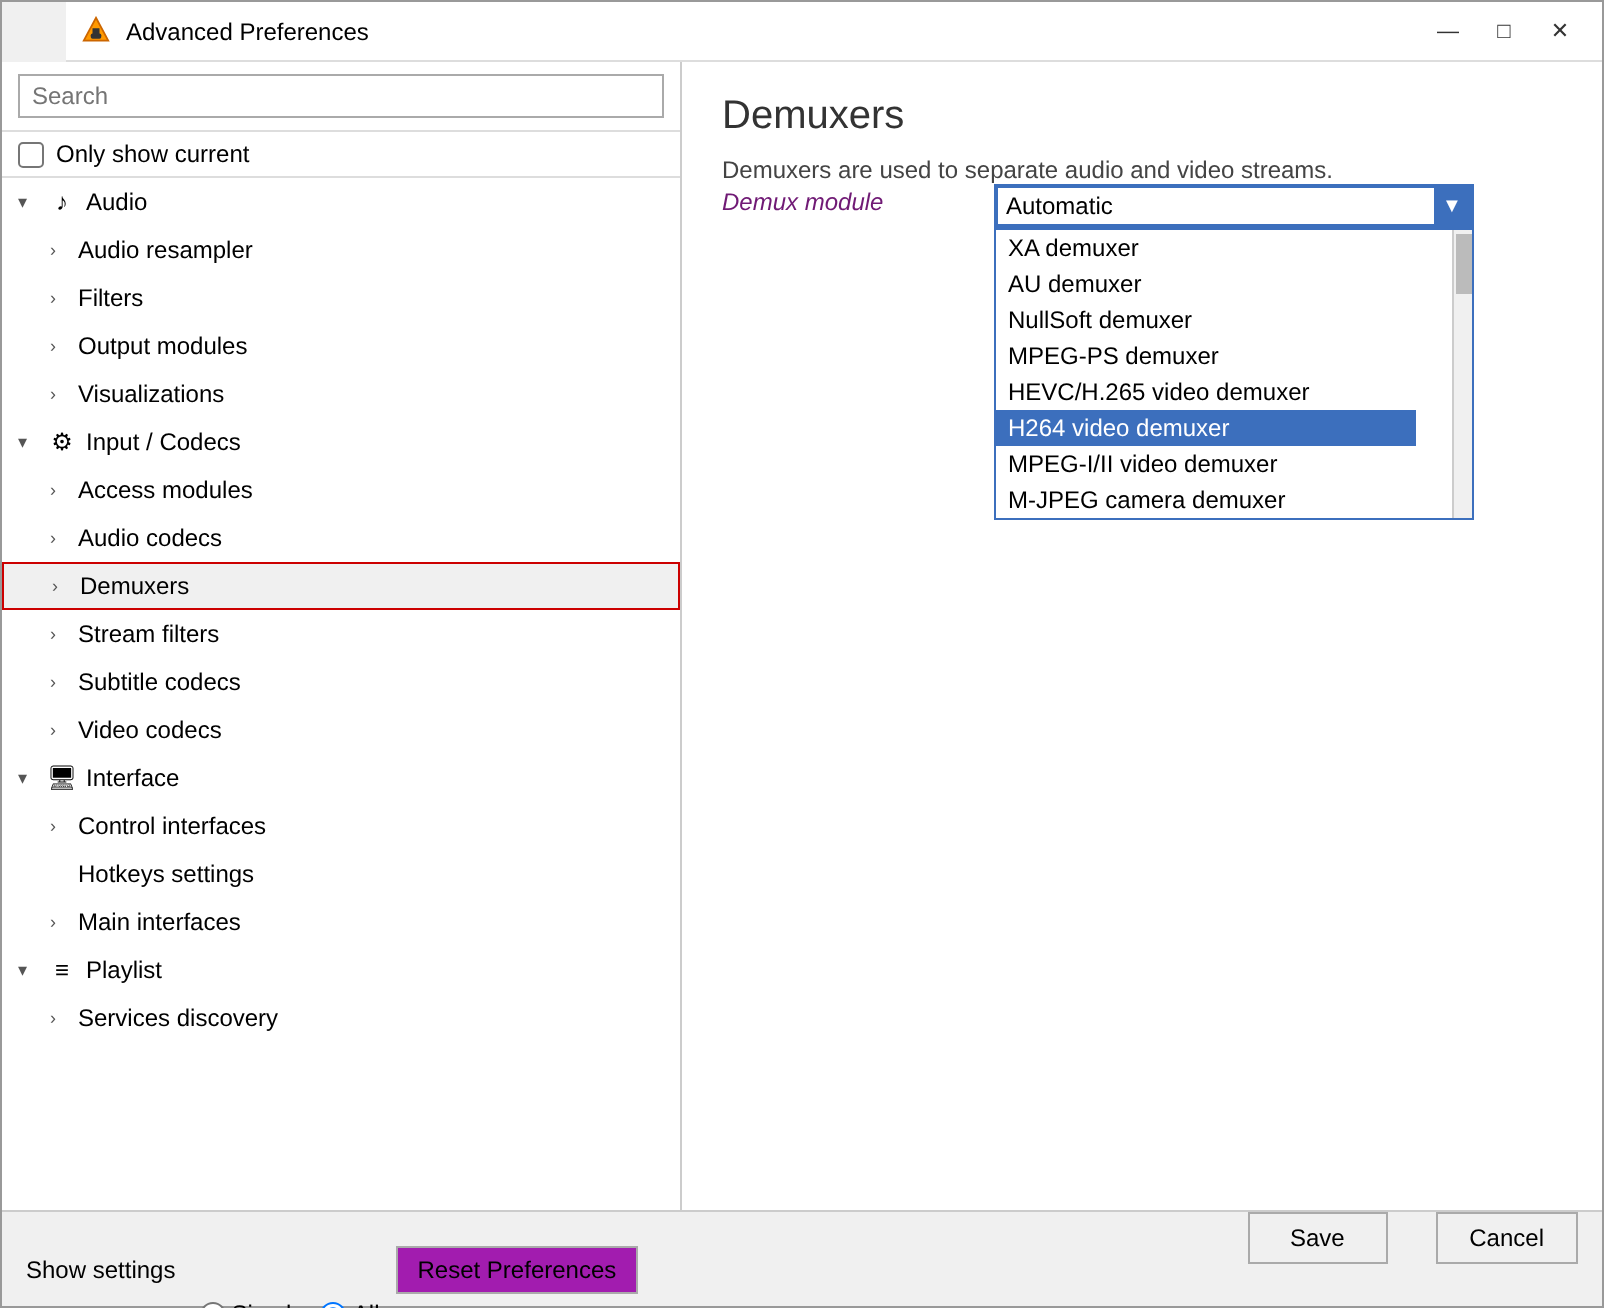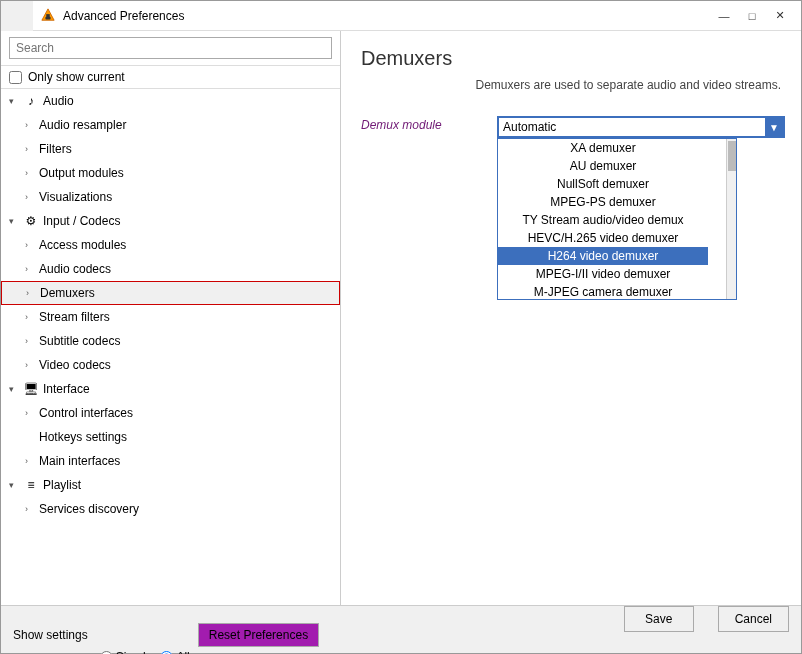--- a/index.html
+++ b/index.html
@@ -143,22 +143,21 @@
     }
     .panel-title {
       font-size: 20px;
       font-weight: 300;
       color: #333;
       margin-bottom: 8px;
     }
     .panel-description {
       font-size: 12px;
       color: #444;
-      margin-bottom: 24px;
-      text-align: right;
+      margin-bottom: 0;
     }
     .form-row {
       display: flex;
       align-items: flex-start;
       gap: 16px;
       position: relative;
     }
     .form-label {
       font-size: 12px;
       color: #701a75;
@@ -379,33 +378,32 @@
       </div>
     </div>
 
     <div class="right-panel">
       <div class="panel-title">Demuxers</div>
       <div class="panel-description">Demuxers are used to separate audio and video streams.</div>
 
       <div class="form-row">
         <span class="form-label">Demux module</span>
         <div class="dropdown-wrapper">
-          <div style="position:relative; width:288px; border: 2px solid #3c6fbd; height:22px; display:flex; align-items:center;">
+          <div style="position:relative; width:240px; border: 2px solid #3c6fbd; height:22px; display:flex; align-items:center;">
             <span style="flex:1; padding: 0 4px; font-size:12px; overflow:hidden; white-space:nowrap;">Automatic</span>
             <div style="width:18px; height:18px; background:#3c6fbd; display:flex; align-items:center; justify-content:center; color:#fff; font-size:10px; flex-shrink:0;">▼</div>
           </div>
 
           <div class="dropdown-list-container">
             <div style="position:relative;">
-              <ul class="dropdown-list" style="padding-right:28px;text-align:center;">
+              <ul class="dropdown-list" style="padding-right:28px;">
                 <li>XA demuxer</li>
                 <li>AU demuxer</li>
                 <li>NullSoft demuxer</li>
                 <li>MPEG-PS demuxer</li>
-                <li>TY Stream audio/video demux</li>
                 <li>HEVC/H.265 video demuxer</li>
                 <li class="selected">H264 video demuxer</li>
                 <li>MPEG-I/II video demuxer</li>
                 <li>M-JPEG camera demuxer</li>
 
               </ul>
               <div style="position:absolute; right:0; top:0; width:10px; height:100%; background:#f0f0f0; border-left:1px solid #ccc;">
                 <div style="width:8px; height:30px; background:#bbb; margin: 2px auto;"></div>
               </div>
             </div>

